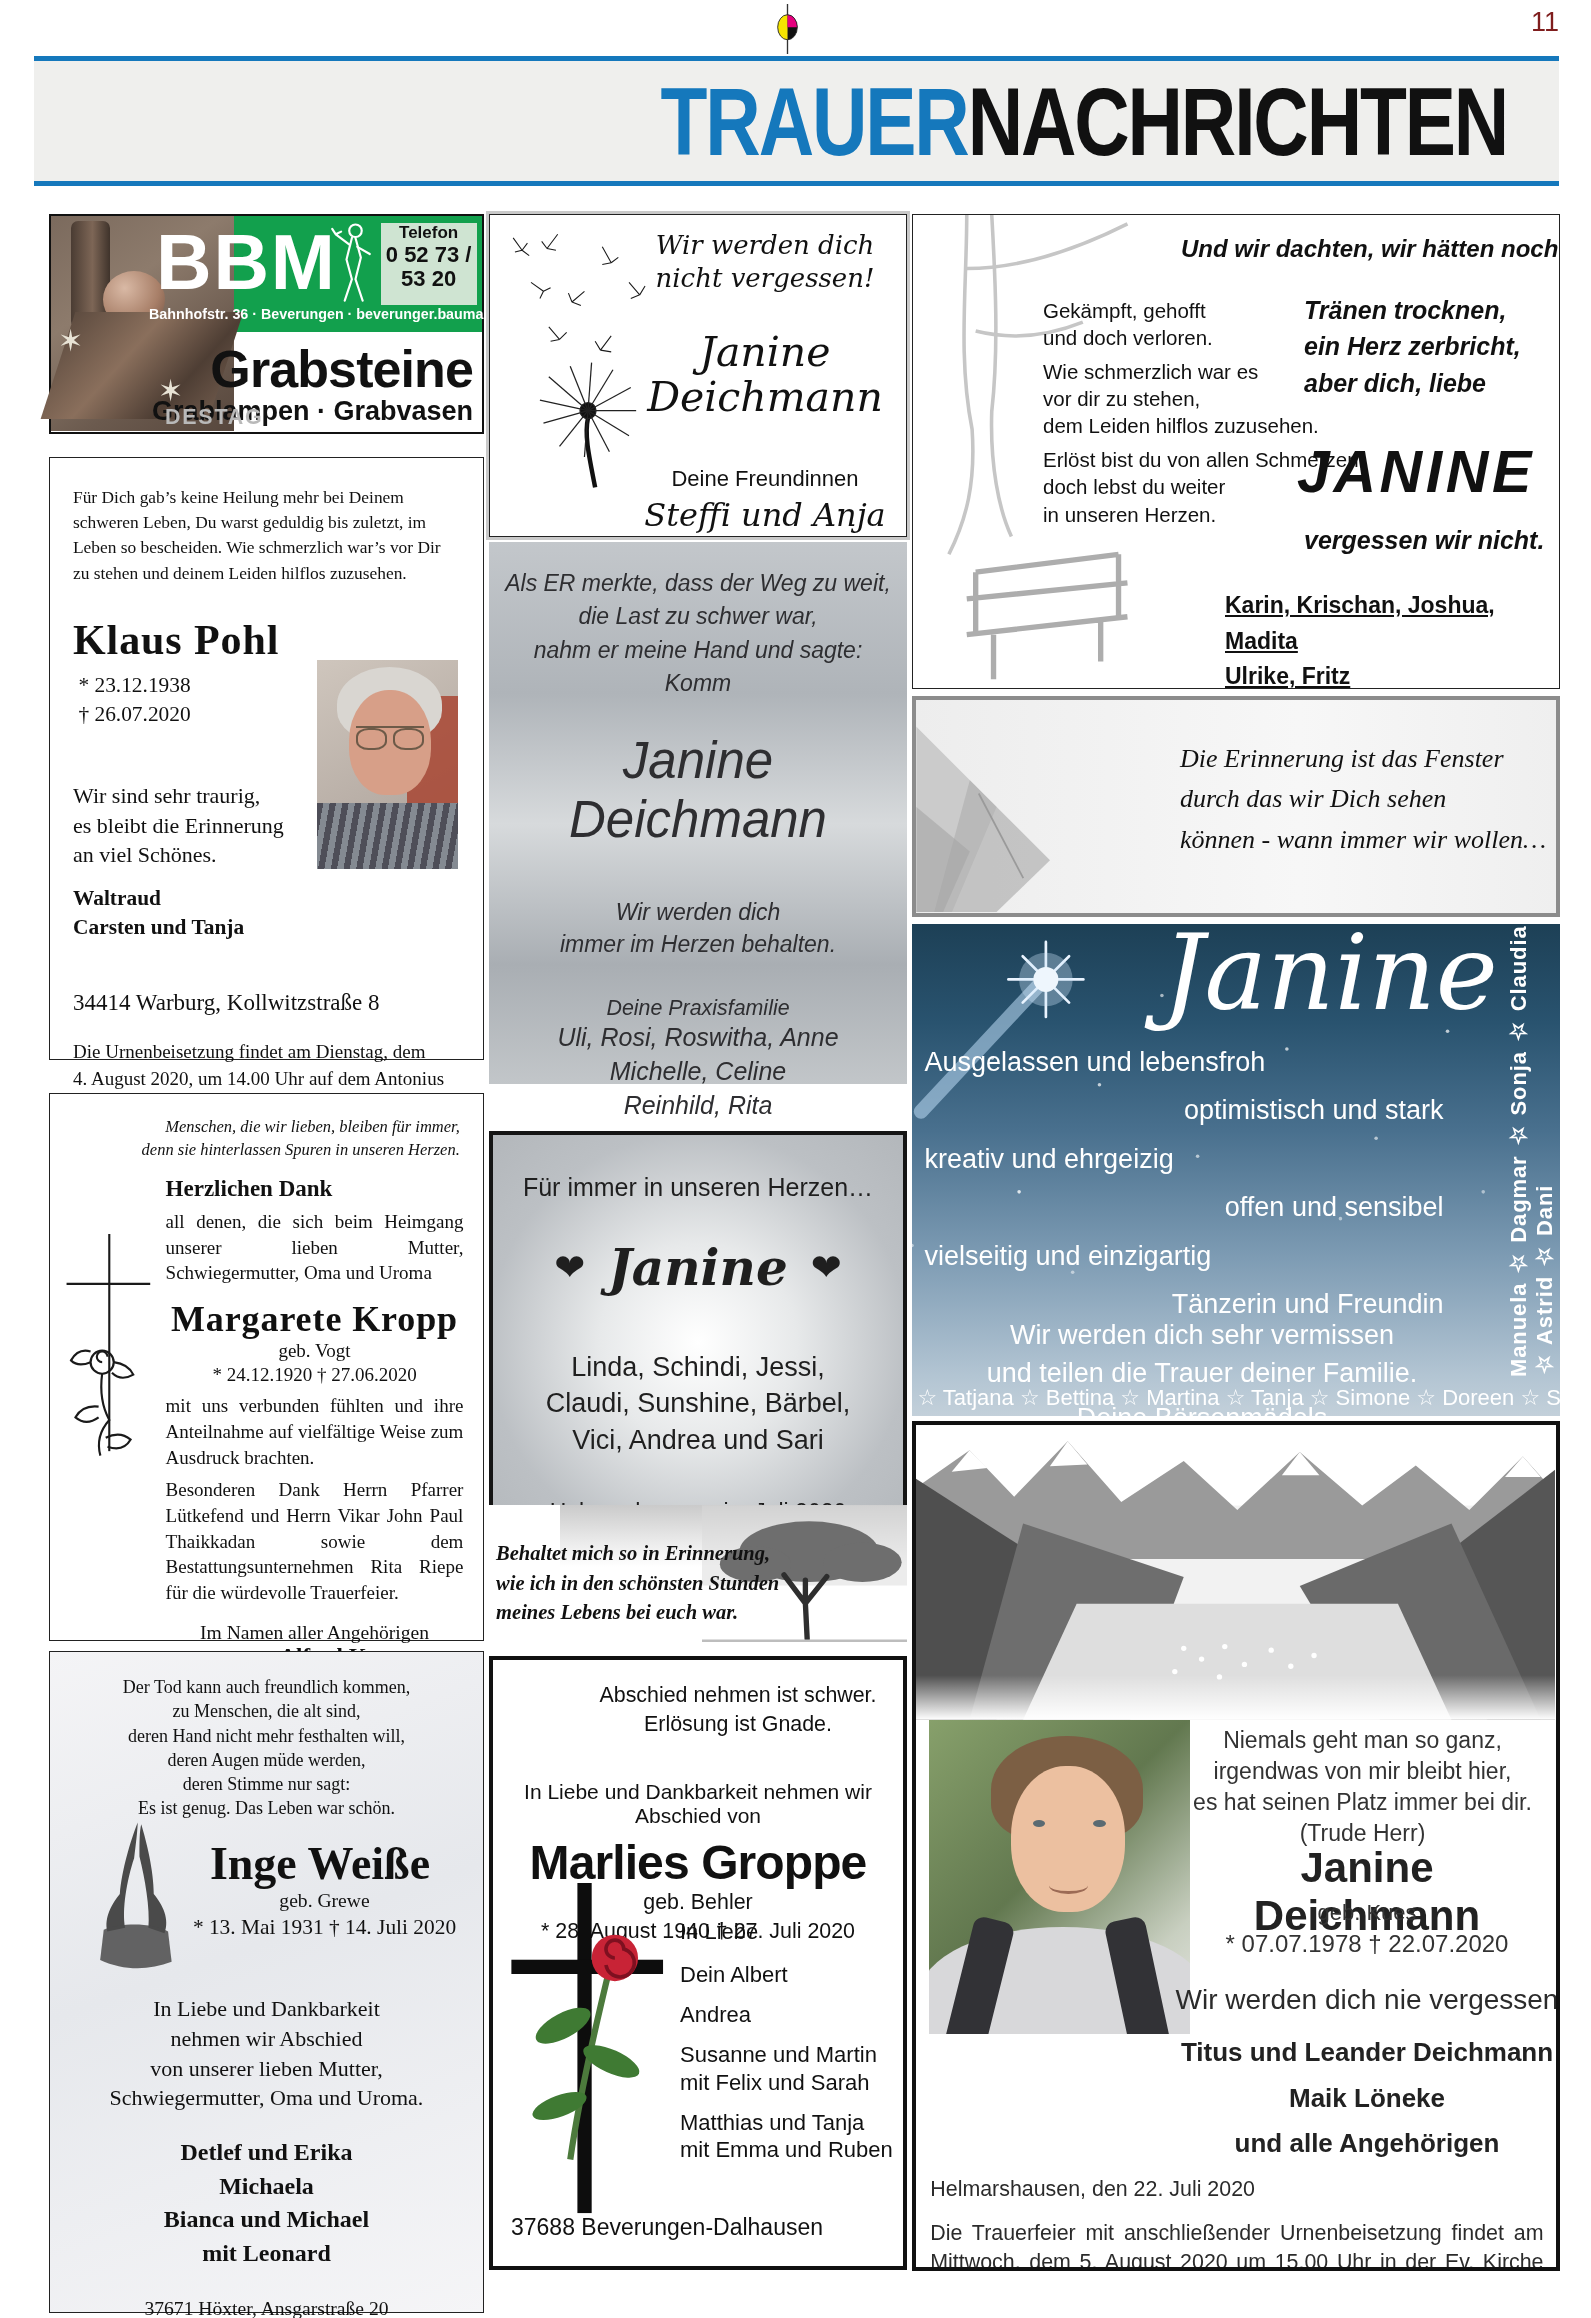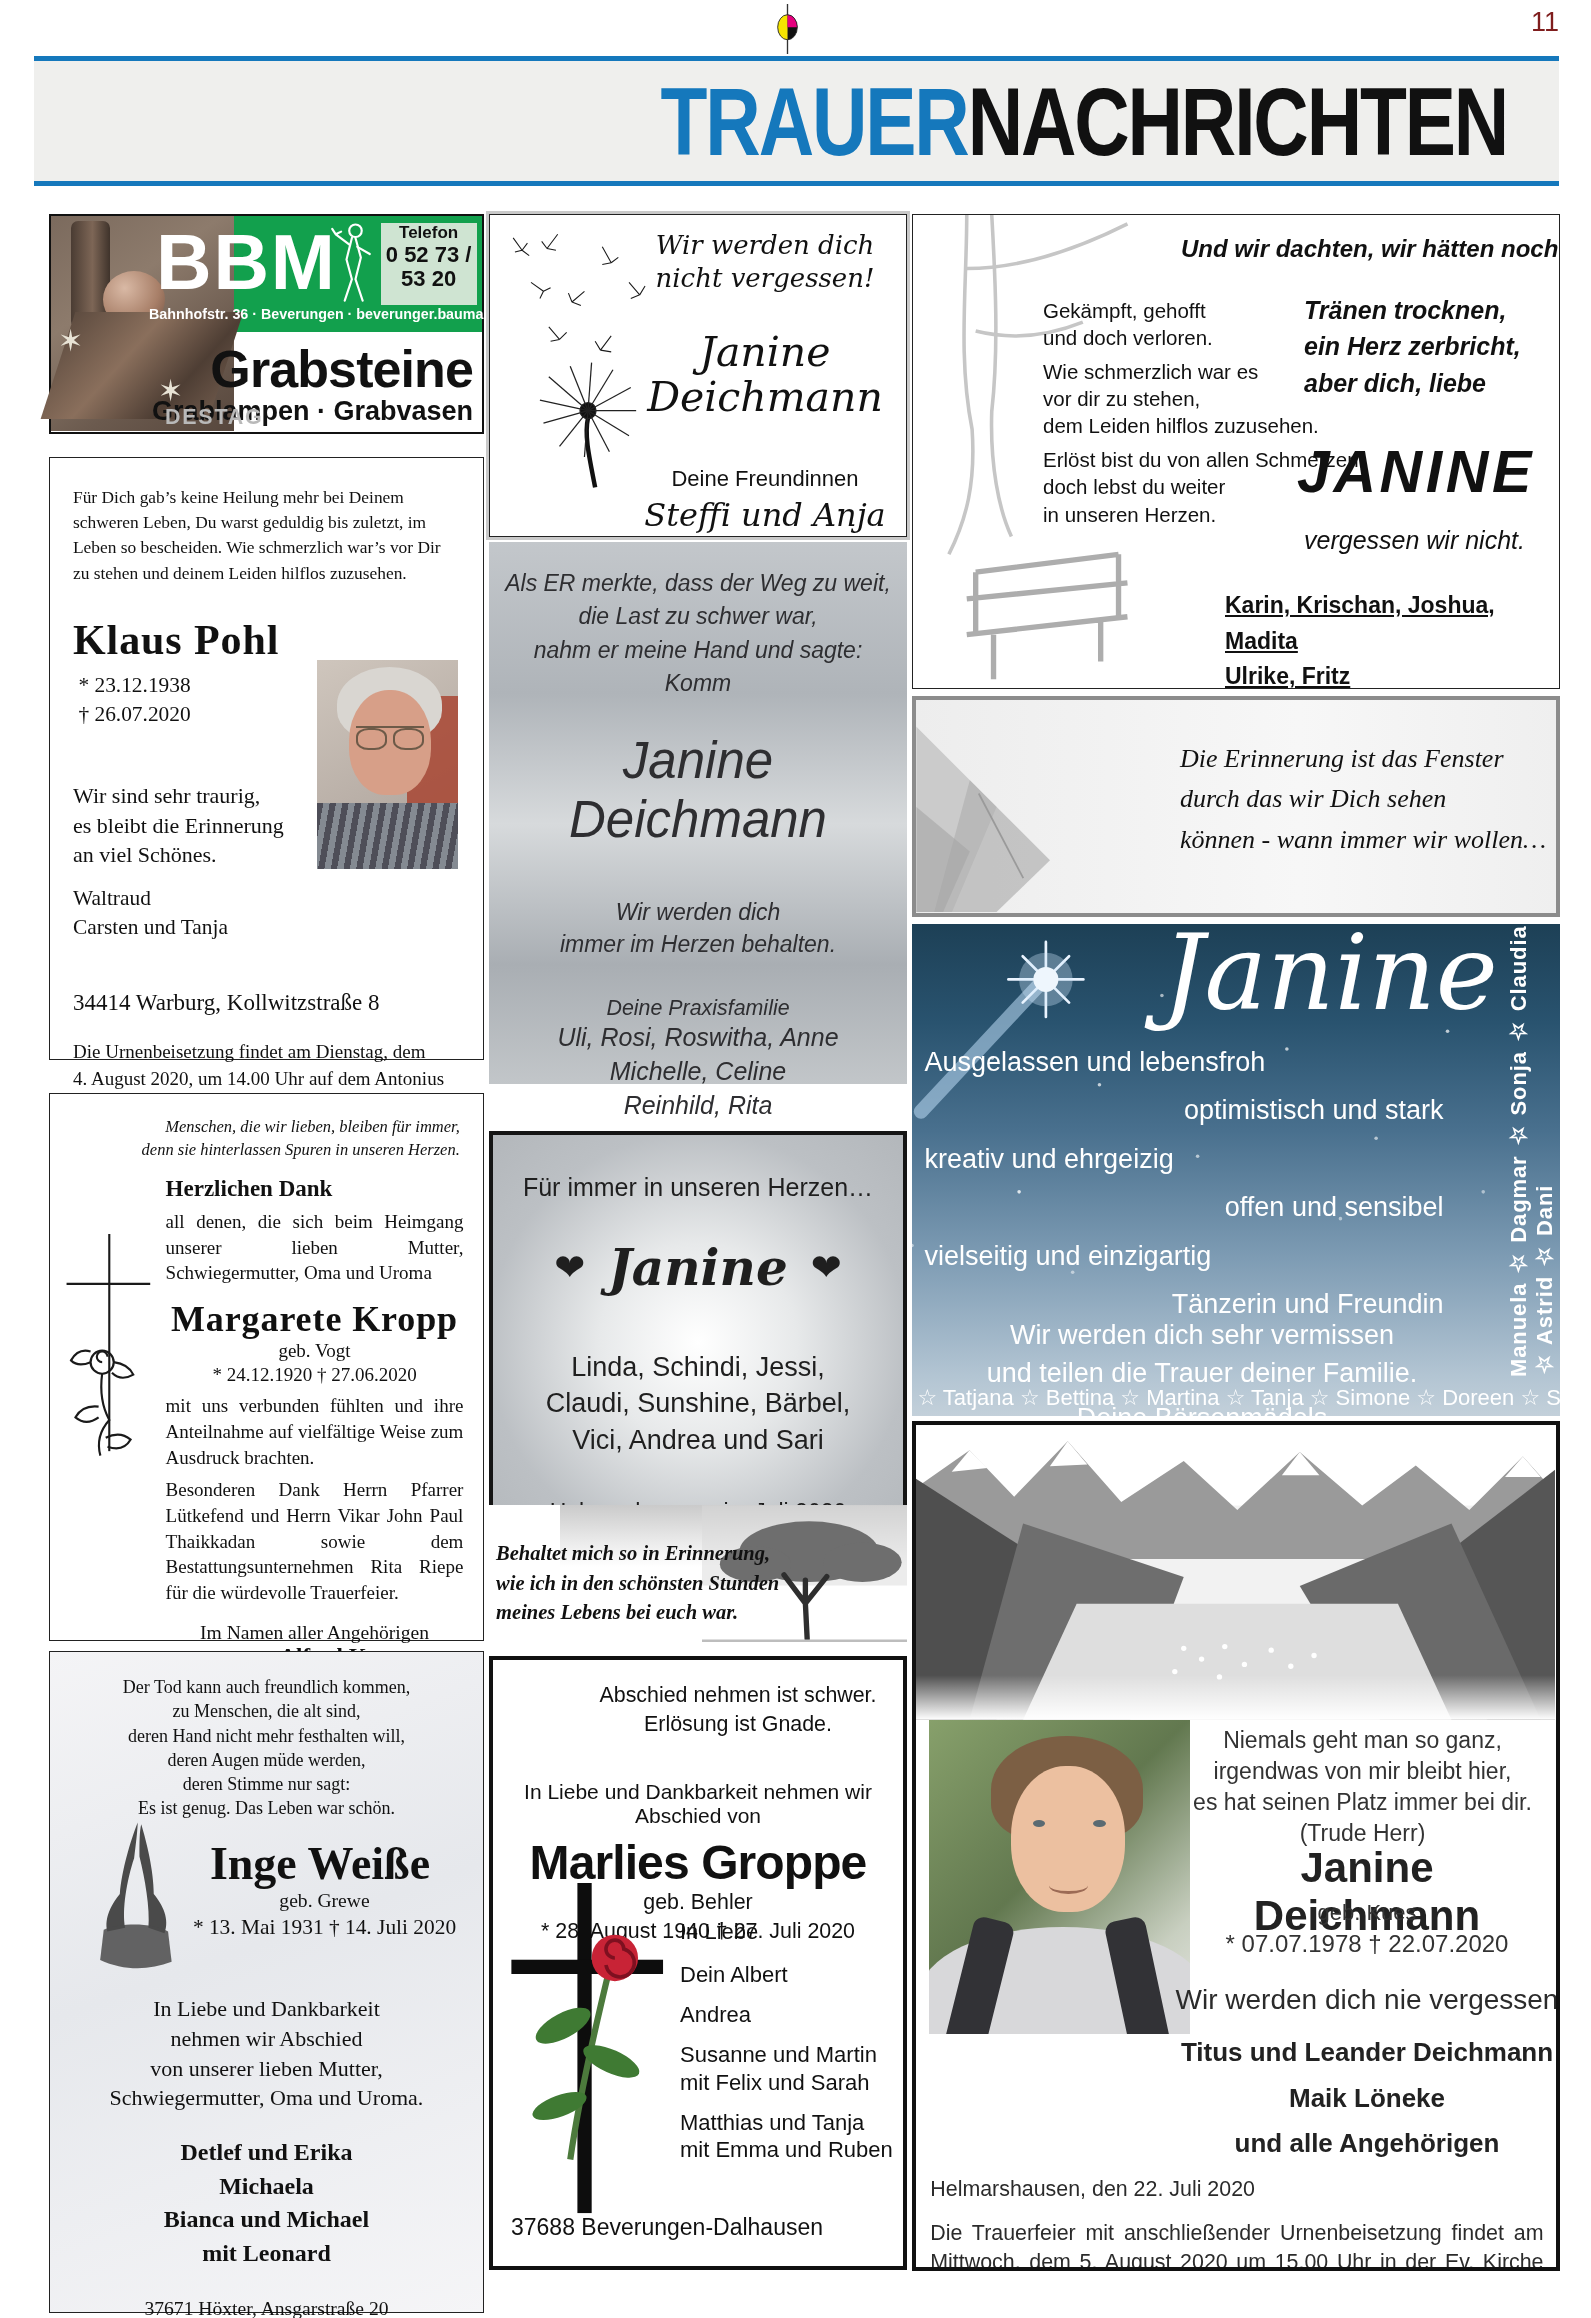--- a/index.html
+++ b/index.html
@@ -47,21 +47,21 @@
 
   
   .line{min-height:7.1px;}
 
   
   #pohl{left:49px;top:457px;width:435px;height:603px;border:1.8px solid #222;padding:27px 23px;}
   #pohl .intro{font-size:17.4px;line-height:1.45;}
   #pohl .name{font-size:42px;font-weight:bold;margin-top:30px;letter-spacing:0.9px;}
   #pohl .dates{font-size:21.4px;margin-top:7.1px;line-height:1.35;padding-left:5.4px;}
   #pohl .grief{font-size:22px;margin-top:52px;line-height:1.35;}
-  #pohl .mourn{font-size:21.4px;font-weight:normal;margin-top:14.3px;line-height:1.35;}
+  #pohl .mourn{font-size:21.4px;font-weight:bold;margin-top:14.3px;line-height:1.35;}
   #pohl .addr{font-size:23px;margin-top:48px;}
   #pohl .info{font-size:19px;margin-top:23px;line-height:1.4;}
   #pohl .photo{position:absolute;right:25px;top:202px;width:141px;height:209px;
      background:linear-gradient(150deg,#cfc6bd,#b8aea6 60%,#a99f97);overflow:hidden;}
   #pohl .photo .red{position:absolute;right:-10.7px;top:36px;width:62px;height:134px;background:#a8402c;border-radius:10.7px;opacity:.8;}
   #pohl .photo .hair{position:absolute;left:19.6px;top:7.1px;width:105px;height:75px;background:#d9d6d1;border-radius:50% 50% 42% 42%;}
   #pohl .photo .face{position:absolute;left:32px;top:30px;width:82px;height:105px;background:#d79f88;border-radius:48% 48% 44% 44%;}
   #pohl .photo .glasses{position:absolute;left:39px;top:66px;width:68px;height:19.6px;
      border-top:2.7px solid #6d5a48;display:flex;gap:5.4px;}
   #pohl .photo .glasses div{width:28.6px;height:18px;border:2.7px solid #6d5a48;border-radius:40%;}
@@ -139,21 +139,21 @@
   #groppe .right .m{margin-bottom:12.5px;line-height:1.25;}
   #groppe .addr{position:absolute;left:18px;bottom:25px;font-size:23px;}
   #groppe svg{position:absolute;left:10.7px;top:223px;}
 
   
   #zeit{left:912px;top:214px;width:648px;height:475px;border:1.8px solid #222;overflow:hidden;}
   #zeit .head{position:absolute;left:268px;top:19.6px;font-size:24px;font-weight:bold;font-style:italic;white-space:nowrap;}
   #zeit .left{position:absolute;left:130px;top:82px;font-size:20.5px;line-height:1.32;}
   #zeit .r1{position:absolute;left:391px;top:77px;font-size:25px;font-weight:bold;font-style:italic;line-height:1.45;}
   #zeit .big{position:absolute;left:384px;top:223px;font-size:59px;font-weight:bold;font-style:italic;letter-spacing:3.6px;}
-  #zeit .r2{position:absolute;left:391px;top:311px;font-size:25px;font-weight:normal;font-style:italic;}
+  #zeit .r2{position:absolute;left:391px;top:311px;font-size:25px;font-weight:bold;font-style:italic;}
   #zeit .mourn{position:absolute;left:312px;top:373px;font-size:23px;font-weight:bold;line-height:1.55;text-decoration:underline;}
   #zeit svg{position:absolute;left:0;top:0;}
 
   
   #erinn{left:912px;top:696px;width:648px;height:221px;border:4.5px solid #8c8c8c;
      background:linear-gradient(90deg,#ededed 0%,#f7f7f7 60%,#efefef 100%);overflow:hidden;box-sizing:border-box;}
   #erinn .txt{position:absolute;left:264px;top:39px;font-size:26px;line-height:1.55;font-style:italic;font-family:"Liberation Serif",serif;}
 
   
   #blue{left:912px;top:924px;width:648px;height:492px;color:#fff;overflow:hidden;

